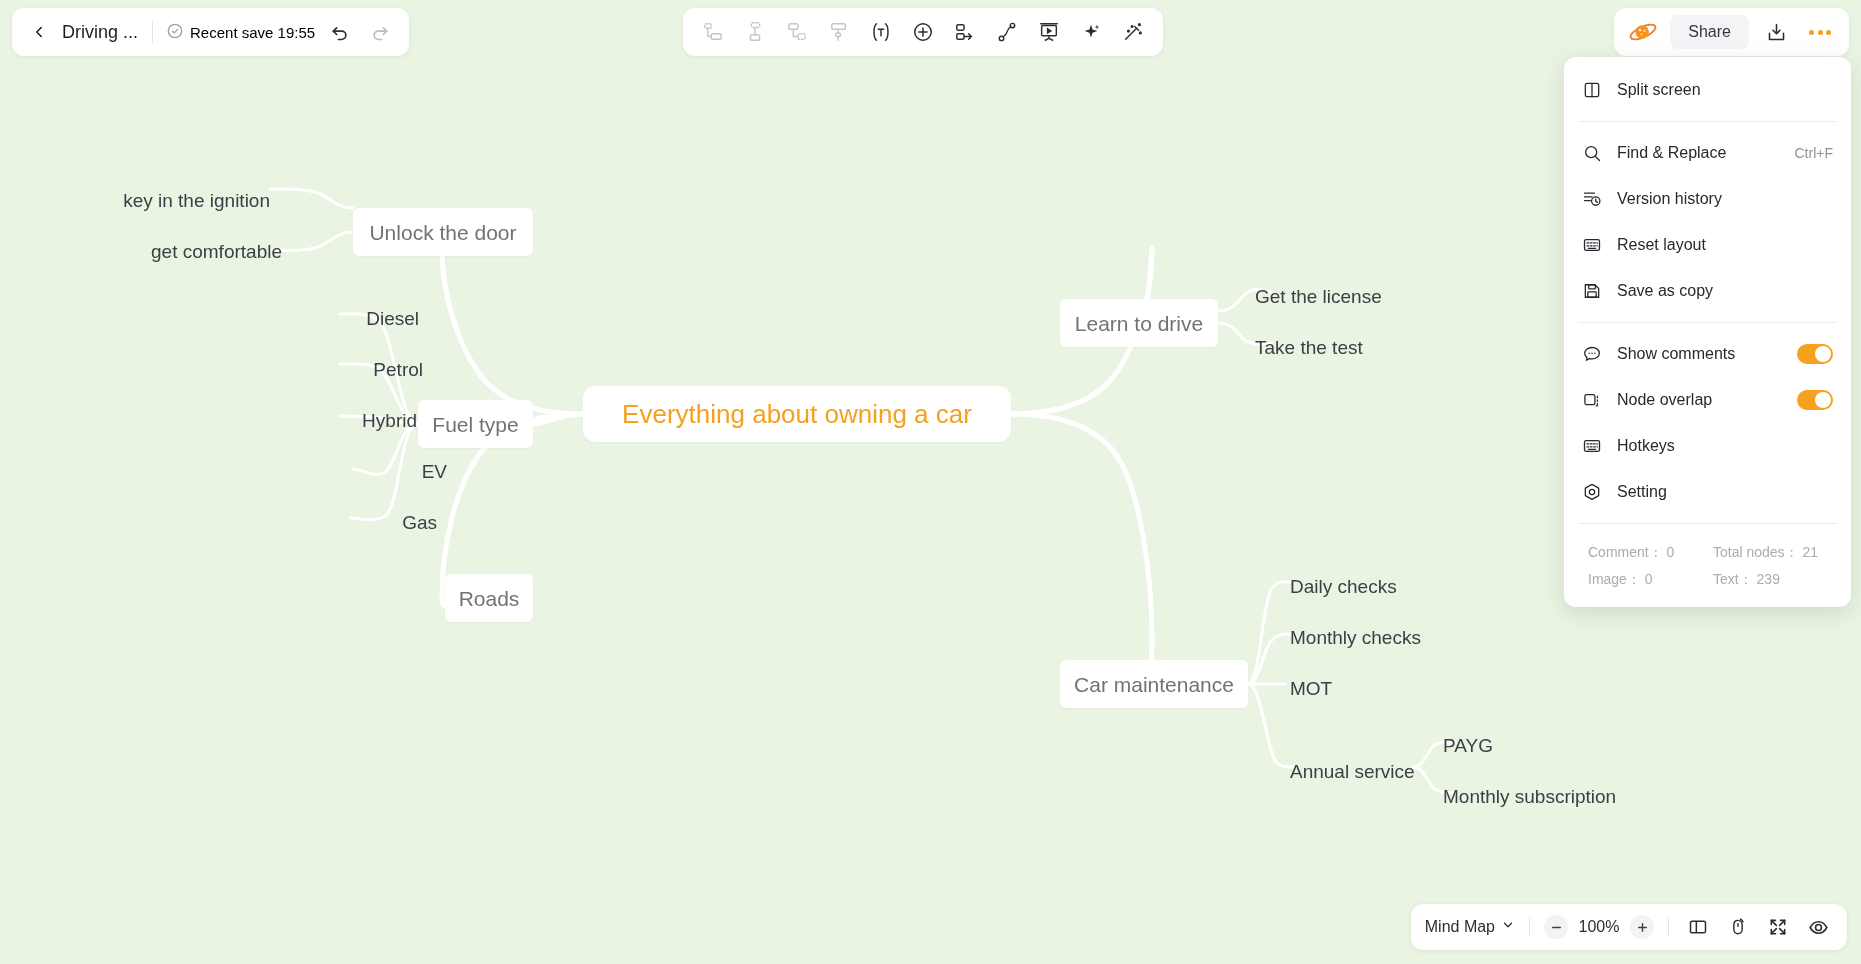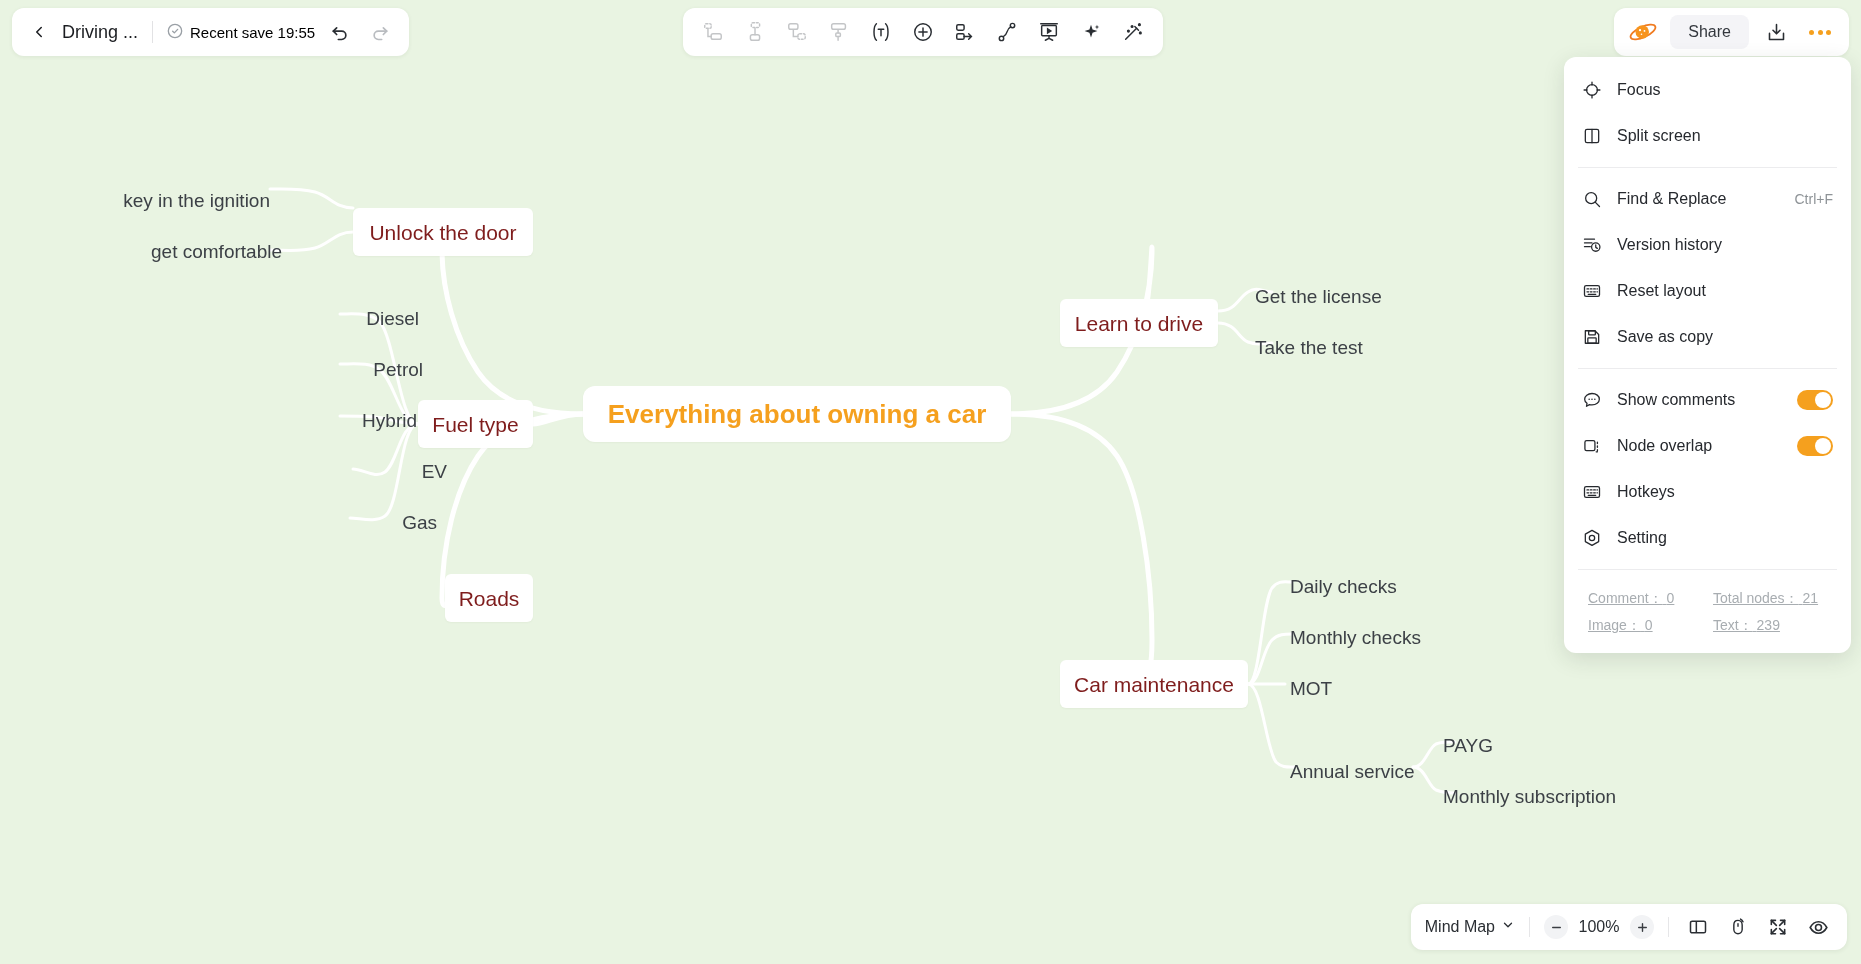--- a/index.html
+++ b/index.html
@@ -26,32 +26,32 @@
     left: 0; top: 0;
     width: 1861px;
     height: 964px;
     pointer-events: none;
   }
 
   .node {
     position: absolute;
     background: #ffffff;
     border-radius: 6px;
-    color: #7f1d1d;
+    color: #737373;
     font-size: 21px;
     line-height: 1;
     padding: 14px 18px;
     white-space: nowrap;
     box-shadow: 0 1px 2px rgba(40,60,30,0.04);
   }
   .node.root {
     background: #ffffff;
     color: #f5a01e;
     font-size: 26px;
-    font-weight: bold;
+    font-weight: normal;
     padding: 20px 24px;
     border-radius: 12px;
   }
   .leaf {
     position: absolute;
     color: #3c4046;
     font-size: 19px;
     line-height: 1;
     white-space: nowrap;
     background: transparent;
@@ -183,21 +183,20 @@
     background: #fff;
     top: 2px; right: 2px;
   }
   .stats {
     padding: 12px 24px 14px 24px;
     display: grid;
     grid-template-columns: 125px auto;
     row-gap: 9px;
     font-size: 14px;
     color: #a8adb1;
-    text-decoration: underline;
   }
   .stats span { white-space: nowrap; }
 
   
   .bottombar {
     position: absolute;
     right: 14px; bottom: 14px;
     height: 46px;
     background: #ffffff;
     border-radius: 12px;
@@ -408,29 +407,20 @@
         <i></i>
         <i></i>
       </span>
   </div>
 </div>
 
 <div class="menu" id="menu-root">
     <div class="menu-item">
       <span class="mi-icon">
         <svg width="20" height="20" viewBox="0 0 24 24" fill="none" stroke="#26292e" stroke-width="1.55" stroke-linecap="round" stroke-linejoin="round">
-          <circle cx="12" cy="12" r="6.5"></circle>
-          <path d="M12 2.5 V6 M12 18 V21.5 M2.5 12 H6 M18 12 H21.5"></path>
-        </svg>
-      </span>
-      <span class="mi-label">Focus</span>
-    </div>
-    <div class="menu-item">
-      <span class="mi-icon">
-        <svg width="20" height="20" viewBox="0 0 24 24" fill="none" stroke="#26292e" stroke-width="1.55" stroke-linecap="round" stroke-linejoin="round">
           <rect x="4" y="4" width="16" height="16" rx="2"></rect>
           <path d="M12 4 V20"></path>
         </svg>
       </span>
       <span class="mi-label">Split screen</span>
     </div>
     <div class="menu-sep"></div>
     <div class="menu-item">
       <span class="mi-icon">
         <svg width="20" height="20" viewBox="0 0 24 24" fill="none" stroke="#26292e" stroke-width="1.55" stroke-linecap="round" stroke-linejoin="round">

